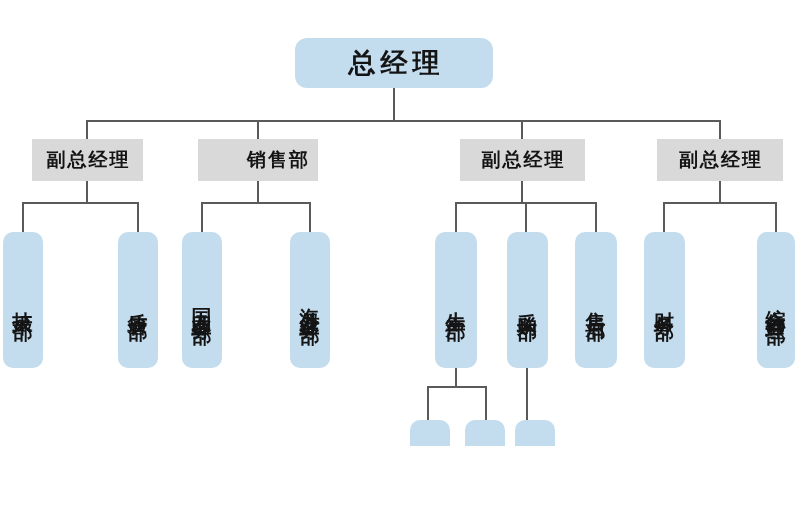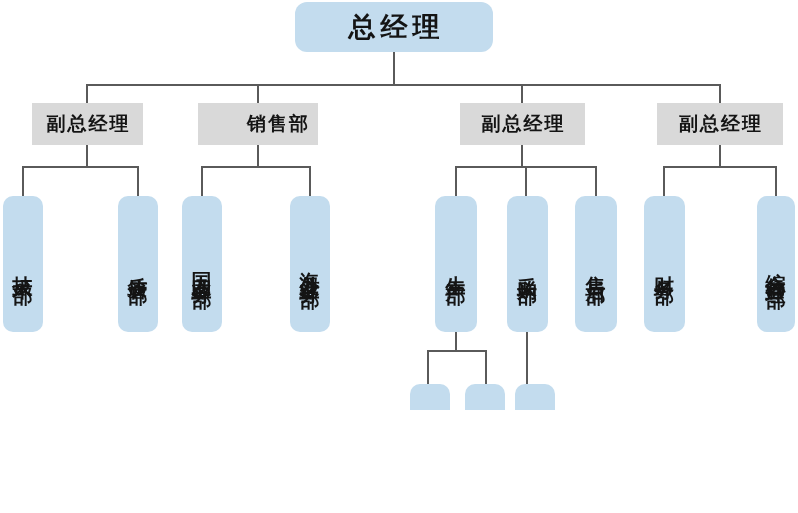--- a/index.html
+++ b/index.html
@@ -8,20 +8,21 @@
     --line:#5a5a5a;
     --text:#141414;
     --background:#ffffff;
   }
   html,body{margin:0;padding:0;background:var(--background);}
   .stage{
     position:relative;width:798px;height:410px;overflow:hidden;
     background:var(--background);
     font-family:"DejaVu Sans",sans-serif;
     color:var(--text);
+    margin-top:36px;
   }
   .node{
     position:absolute;display:flex;align-items:center;justify-content:center;
     font-weight:bold;color:var(--text);box-sizing:border-box;
   }
   .blue{background:var(--node-blue);}
   .gray{background:var(--node-gray);}
   .root-node{font-size:27px;letter-spacing:5px;border-radius:12px;padding-left:5px;}
   .l2{font-size:19px;letter-spacing:2px;border-radius:0;padding-left:2px;}
   .vbox{

